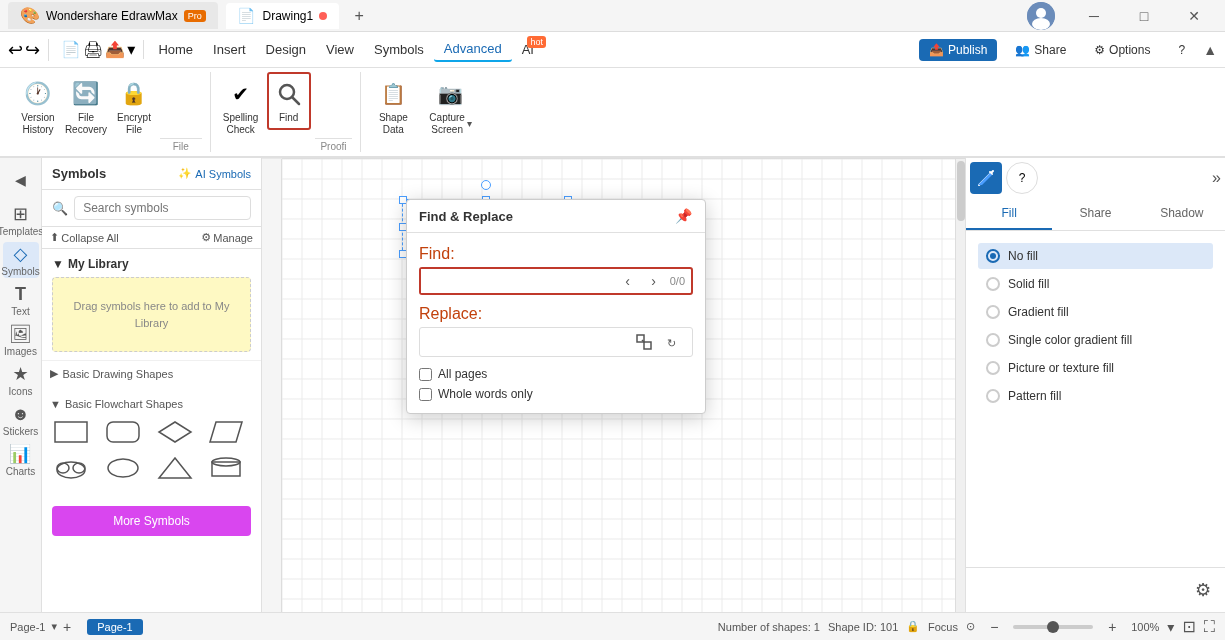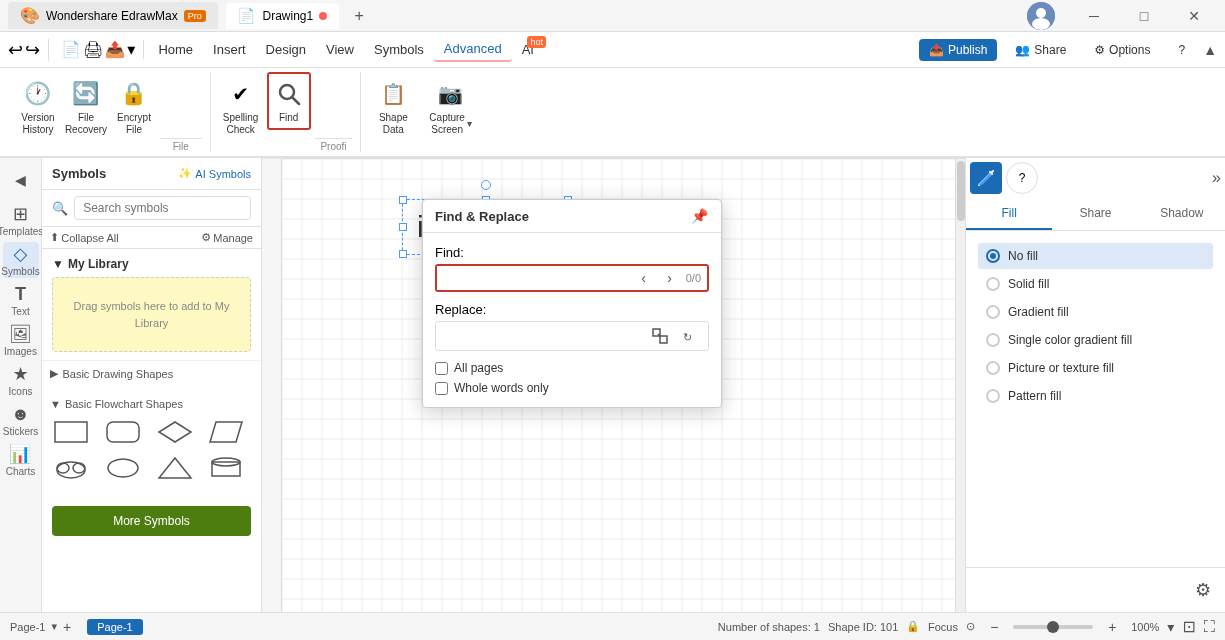--- a/index.html
+++ b/index.html
@@ -13,21 +13,21 @@
     .tab-dot { width: 8px; height: 8px; border-radius: 50%; background: #ff5f57; display: inline-block; }
     .new-tab-btn { width: 24px; height: 24px; display: flex; align-items: center; justify-content: center; border-radius: 4px; cursor: pointer; font-size: 16px; color: #555; }
     .title-bar-right { margin-left: auto; display: flex; align-items: center; gap: 8px; }
     .title-windows-btns { display: flex; gap: 4px; margin-left: 8px; }
     .title-win-btn { width: 46px; height: 32px; display: flex; align-items: center; justify-content: center; cursor: pointer; color: #555; font-size: 14px; }
     .avatar { width: 28px; height: 28px; border-radius: 50%; background: #6b8cba; display: flex; align-items: center; justify-content: center; color: white; font-size: 11px; overflow: hidden; }
 
     
     .menu-bar { display: flex; align-items: center; height: 36px; background: white; border-bottom: 1px solid #e0e0e0; padding: 0 8px; }
     .menu-item { padding: 4px 10px; cursor: pointer; border-radius: 3px; font-size: 13px; color: #333; }
-    .menu-item.active { color: #1a6ab4; border-bottom: 2px solid #fca5a5; }
+    .menu-item.active { color: #1a6ab4; border-bottom: 2px solid #0ea5e9; }
     .menu-item.hot { position: relative; }
     .hot-badge { background: #ff6b35; color: white; font-size: 9px; border-radius: 3px; padding: 1px 3px; position: absolute; top: -2px; right: -2px; }
     .menu-bar-right { margin-left: auto; display: flex; align-items: center; gap: 8px; }
     .menu-bar-btn { display: flex; align-items: center; gap: 4px; padding: 4px 10px; cursor: pointer; border-radius: 3px; font-size: 12px; color: #333; }
     .publish-btn { background: #1a6ab4; color: white; border-radius: 4px; padding: 4px 10px; }
 
     
     .ribbon { display: flex; align-items: stretch; height: 90px; background: white; border-bottom: 2px solid #e0e0e0; padding: 4px 8px; }
     .ribbon-group { display: flex; align-items: flex-start; padding: 0 8px; border-right: 1px solid #e0e0e0; gap: 4px; }
     .ribbon-group:last-child { border-right: none; }
@@ -55,31 +55,31 @@
     .symbols-actions { display: flex; align-items: center; justify-content: space-between; padding: 4px 8px; border-bottom: 1px solid #e0e0e0; }
     .collapse-btn { font-size: 11px; color: #555; cursor: pointer; display: flex; align-items: center; gap: 2px; }
     .manage-btn { font-size: 11px; color: #555; cursor: pointer; display: flex; align-items: center; gap: 2px; }
     .library-section { padding: 8px 10px; border-bottom: 1px solid #f0f0f0; }
     .library-title { font-size: 12px; font-weight: 600; color: #333; margin-bottom: 6px; display: flex; align-items: center; gap: 4px; }
     .library-empty { background: #fef9c3; border: 1px dashed #ccc; border-radius: 4px; padding: 20px 10px; text-align: center; font-size: 11px; color: #888; line-height: 1.5; }
     .shape-section { padding: 6px 8px; }
     .shape-section-title { font-size: 11px; color: #555; cursor: pointer; display: flex; align-items: center; gap: 4px; margin-bottom: 6px; }
     .shape-grid { display: grid; grid-template-columns: repeat(4, 1fr); gap: 4px; margin-bottom: 8px; }
     .shape-item { width: 42px; height: 32px; display: flex; align-items: center; justify-content: center; cursor: pointer; border-radius: 2px; }
-    .more-symbols-btn { width: calc(100% - 20px); margin: 8px 10px; padding: 8px; background: #4d7c0f; color: white; border: none; border-radius: 4px; cursor: pointer; font-size: 12px; text-align: center; }
+    .more-symbols-btn { width: calc(100% - 20px); margin: 8px 10px; padding: 8px; background: #d946ef; color: white; border: none; border-radius: 4px; cursor: pointer; font-size: 12px; text-align: center; }
 
     
     .canvas-area { flex: 1; display: flex; flex-direction: column; background: #e8e8e8; overflow: hidden; position: relative; }
-    .dialog { position: absolute; top: 40px; left: 140px; background: white; border: 1px solid #ccc; border-radius: 4px; box-shadow: 0 4px 20px rgba(0,0,0,0.2); width: 300px; z-index: 101; }
+    .dialog { position: absolute; top: 40px; left: 124px; background: white; border: 1px solid #ccc; border-radius: 4px; box-shadow: 0 4px 20px rgba(0,0,0,0.2); width: 300px; z-index: 101; }
     .dialog-header { display: flex; align-items: center; justify-content: space-between; padding: 8px 12px; border-bottom: 1px solid #e0e0e0; }
     .dialog-title { font-size: 13px; font-weight: 600; color: #333; }
     .dialog-pin { cursor: pointer; color: #666; font-size: 14px; }
     .dialog-body { padding: 12px; }
     .dialog-field { margin-bottom: 10px; }
-    .dialog-label { font-size: 13px; color: #000000; margin-bottom: 4px; }
+    .dialog-label { font-size: 16px; color: #c2410c; margin-bottom: 4px; }
     .dialog-input-wrap { display: flex; align-items: center; border: 2px solid #c0392b; border-radius: 3px; }
     .dialog-input { flex: 1; border: none; outline: none; padding: 5px 8px; font-size: 12px; }
     .dialog-nav { display: flex; gap: 2px; padding-right: 4px; }
     .dialog-nav-btn { width: 24px; height: 24px; display: flex; align-items: center; justify-content: center; cursor: pointer; border-radius: 2px; color: #555; font-size: 14px; }
     .dialog-count { font-size: 11px; color: #888; padding-right: 6px; }
     .dialog-replace-wrap { display: flex; align-items: center; border: 1px solid #ddd; border-radius: 3px; }
     .dialog-replace-input { flex: 1; border: none; outline: none; padding: 5px 8px; font-size: 12px; }
     .dialog-replace-btns { display: flex; padding-right: 4px; gap: 2px; }
     .dialog-replace-btn { width: 28px; height: 28px; display: flex; align-items: center; justify-content: center; cursor: pointer; }
     .dialog-options { display: flex; flex-direction: column; gap: 6px; margin-top: 8px; }

